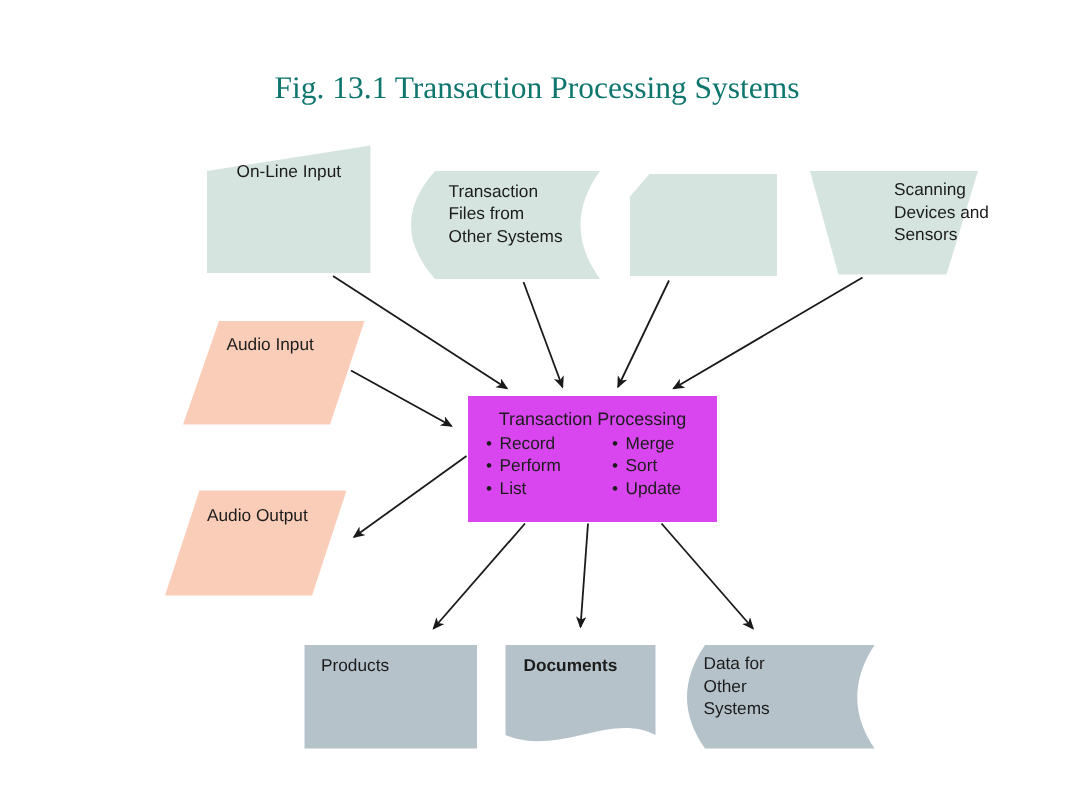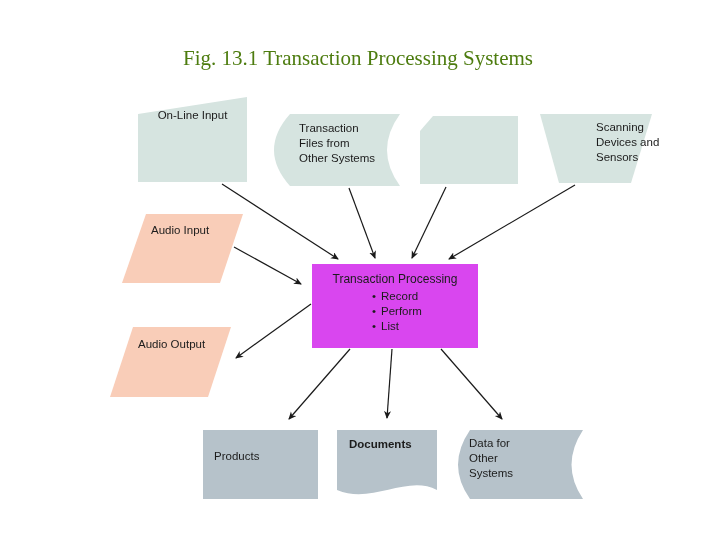--- a/index.html
+++ b/index.html
@@ -3,34 +3,34 @@
 <meta charset="utf-8">
 <style>
   html,body { margin:0; padding:0; background:#ffffff; }
   .slide {
     position:relative; width:720px; height:540px; background:#ffffff;
     overflow:hidden; font-family:"Liberation Sans", sans-serif;
   }
   .fig-title {
     position:absolute; left:183px; top:46px; margin:0;
     font-family:"Liberation Serif", serif; font-weight:normal;
-    font-size:21px; color:#4d7c0f; white-space:nowrap;
+    font-size:21px; color:#0f766e; white-space:nowrap;
   }
   svg.diagram { position:absolute; left:0; top:0; }
   .label {
     position:absolute; font-size:11.5px; line-height:15px; color:#1c1c1c;
     white-space:pre-line;
   }
   .label.center { text-align:center; }
   .pbox {
     position:absolute; left:312px; top:264px; width:166px; height:84px;
     font-size:11.5px; color:#1c1c1c; box-sizing:border-box;
   }
   .pbox-title { text-align:center; padding-top:8px; font-size:12px; line-height:14px; }
-  .pbox-cols { display:flex; padding-left:28px; margin-top:3px;margin-left:32px; }
+  .pbox-cols { display:flex; padding-left:12px; margin-top:3px; }
   .pbox-col1 { width:84px; }
   .pbox-col2 { flex:1; }
   .pbox-item { line-height:15px; white-space:nowrap; }
   .pbox-item .bullet { margin-right:5px; }
 </style>
 </head>
 <body>
 
 <div class="slide">
 
@@ -71,30 +71,35 @@
 
   <div class="label center" style="left:140px; top:108px; width:105px;">On-Line Input</div>
   <div class="label" style="left:299px; top:121px; width:100px;">Transaction
 Files from
 Other Systems</div>
   <div class="label" style="left:556px; top:120px; width:95px;margin-left:40px;">Scanning
 Devices and
 Sensors</div>
   <div class="label" style="left:151px; top:223px; width:100px;">Audio Input</div>
   <div class="label" style="left:138px; top:337px; width:110px;">Audio Output</div>
-  <div class="label" style="left:214px; top:437px; width:100px;margin-top:12px;">Products</div>
+  <div class="label" style="left:214px; top:437px; width:100px;">Products</div>
   <div class="label" style="left:349px; top:437px; width:100px;font-weight:bold;">Documents</div>
   <div class="label" style="left:469px; top:436px; width:95px;">Data for
 Other
 Systems</div>
 
   <div class="pbox" style="background: #d946ef;">
     <div class="pbox-title">Transaction Processing</div>
     <div class="pbox-cols">
       <div class="pbox-col1">
         <div class="pbox-item"><span class="bullet">•</span><span>Record</span></div>
         <div class="pbox-item"><span class="bullet">•</span><span>Perform</span></div>
         <div class="pbox-item"><span class="bullet">•</span><span>List</span></div>
       </div>
+      <div class="pbox-col2">
+        <div class="pbox-item"><span class="bullet">•</span><span>Merge</span></div>
+        <div class="pbox-item"><span class="bullet">•</span><span>Sort</span></div>
+        <div class="pbox-item"><span class="bullet">•</span><span>Update</span></div>
+      </div>
     </div>
   </div>
 
 </div>
 
 </body></html>

